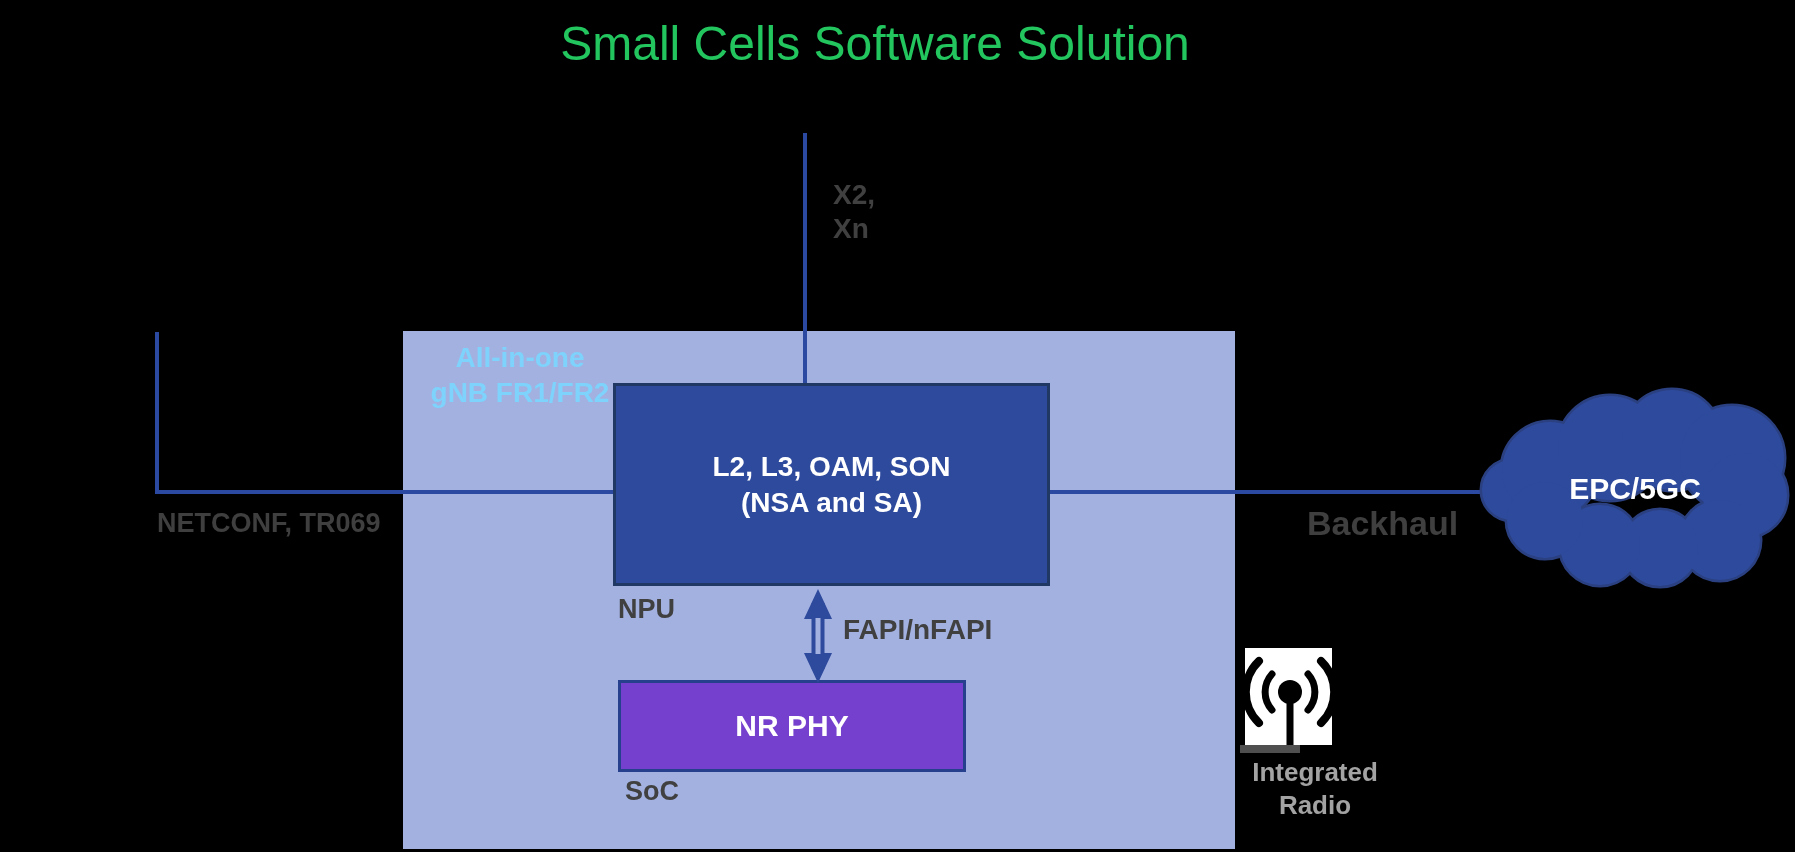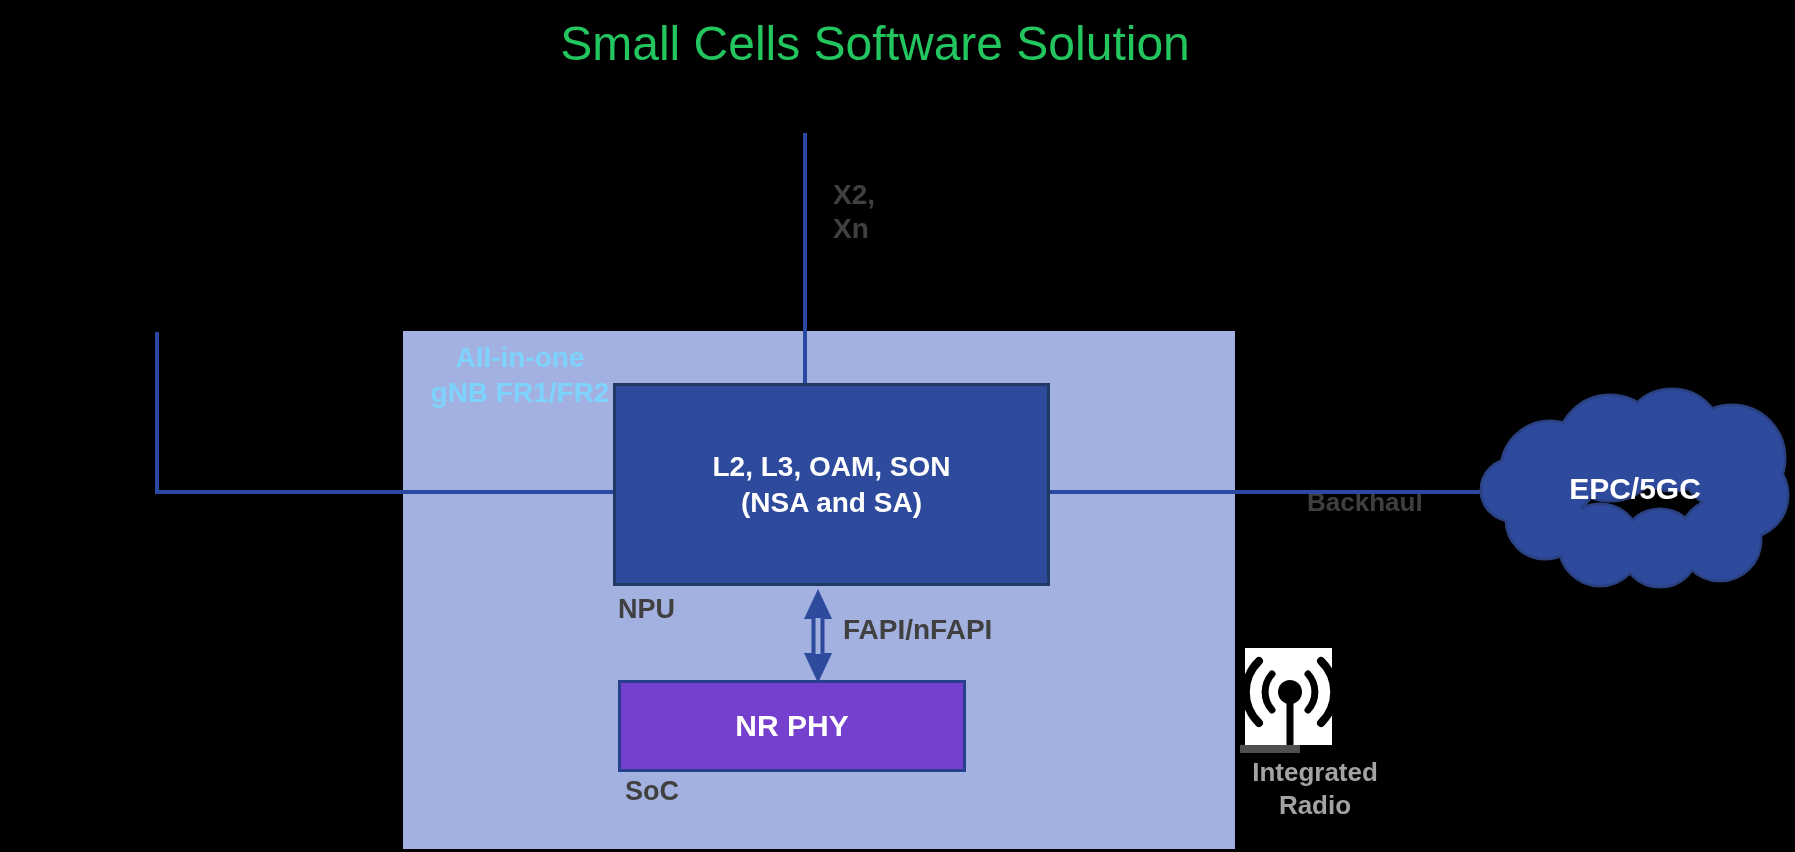--- a/index.html
+++ b/index.html
@@ -41,21 +41,21 @@
   #fapi-arrow { left:796px; top:589px; z-index:4; }
   #fapi-label { left:843px; top:614px; font-size:28px; font-weight:700; color:#404040; z-index:3; }
   #nrphy-box {
     left:618px; top:680px; width:348px; height:92px;
     background:#7540ce; border:3px solid #27408e; box-sizing:border-box;
     display:flex; align-items:center; justify-content:center;
     font-size:30px; font-weight:700; color:#ffffff; z-index:3;
   }
   #soc-label { left:625px; top:776px; font-size:27px; font-weight:700; color:#404040; z-index:3; }
   #netconf-label { left:157px; top:508px; font-size:27px; font-weight:700; color:#3f3f3f; }
-  #backhaul-label { left:1307px; top:487px; font-size:26px; font-weight:700; color:#3f3f3f; }
+  #backhaul-label { left:1307px; top:504px; font-size:34px; font-weight:700; color:#3f3f3f; }
   #x2-label { left:833px; top:178px; font-size:28px; font-weight:700; color:#404040; line-height:34px; }
   #cloud-svg { left:1460px; top:385px; z-index:2; }
   #cloud-label {
     left:1560px; top:472px; width:150px; text-align:center;
     font-size:30px; font-weight:700; color:#ffffff; z-index:3;
   }
   #radio-square { left:1245px; top:648px; width:87px; height:97px; background:#ffffff; z-index:2; }
   #radio-graybar { left:1240px; top:745px; width:60px; height:8px; background:#4f4f4f; z-index:3; }
   #radio-label {
     left:1245px; top:756px; width:140px; text-align:center;
@@ -66,20 +66,21 @@
 <body>
 
 <div id="stage">
 
   <div id="title" class="abs">Small Cells Software Solution</div>
 
   <div id="conn-ems-vertical" class="abs connector"></div>
   <div id="conn-horizontal" class="abs connector"></div>
   <div id="conn-x2-vertical" class="abs connector"></div>
 
+  <div id="netconf-label" class="abs">NETCONF, TR069</div>
 
   <div id="gnb-box" class="abs"></div>
   <div id="gnb-label" class="abs pre">All-in-one
 gNB FR1/FR2</div>
 
   <div id="x2-label" class="abs pre">X2,
 Xn</div>
 
   <div id="l2-box" class="abs">
     <span class="pre">L2, L3, OAM, SON

